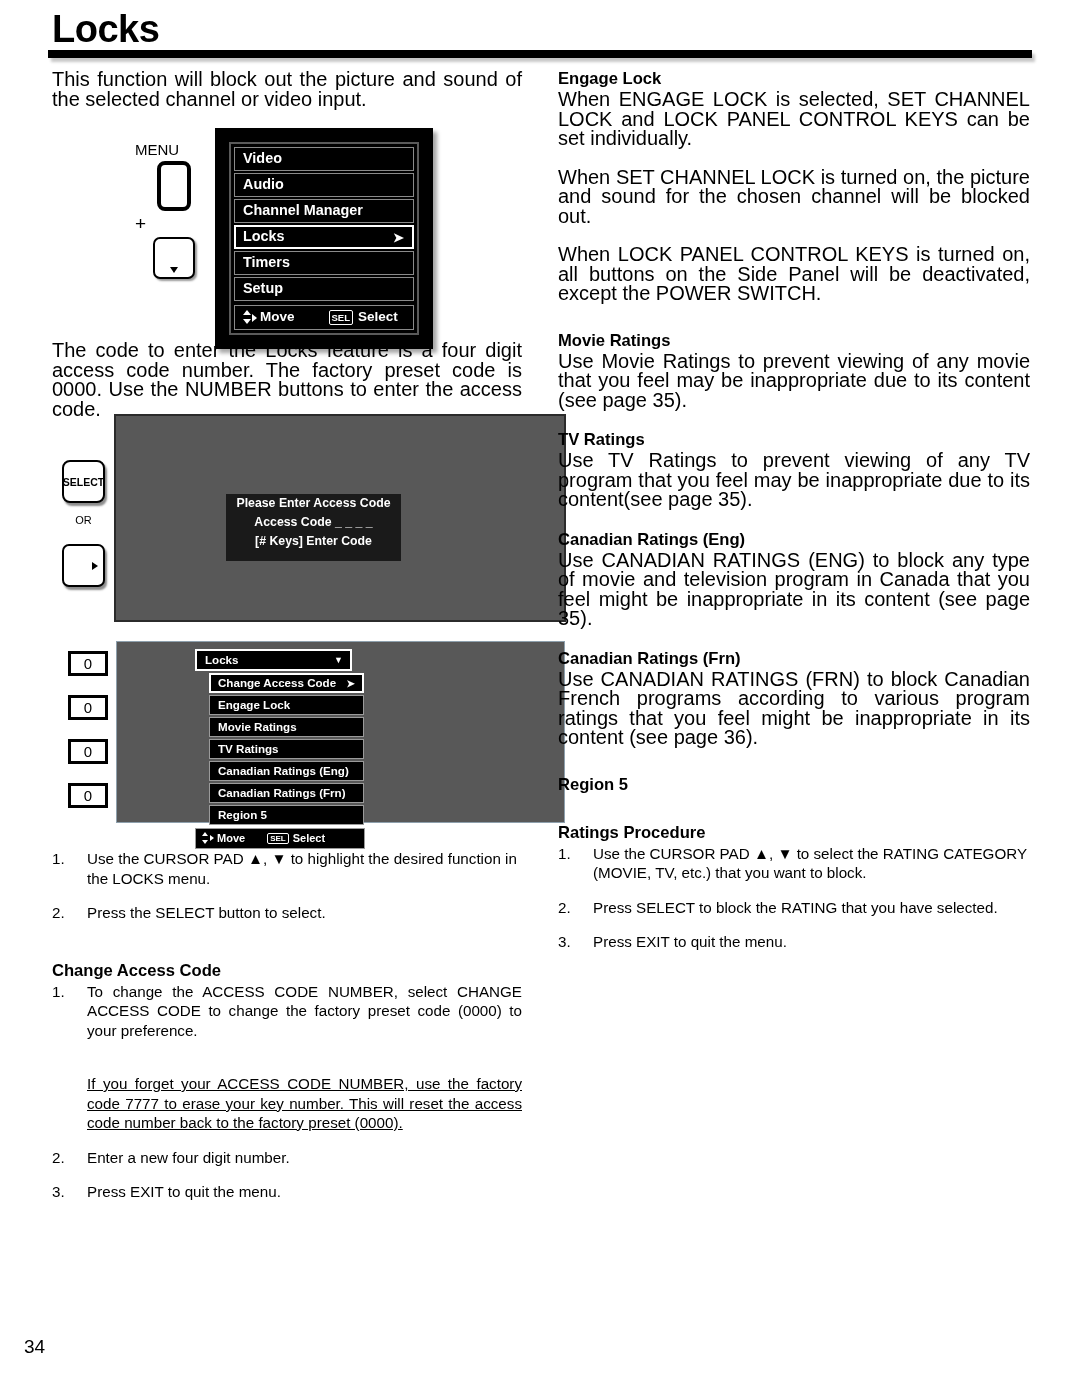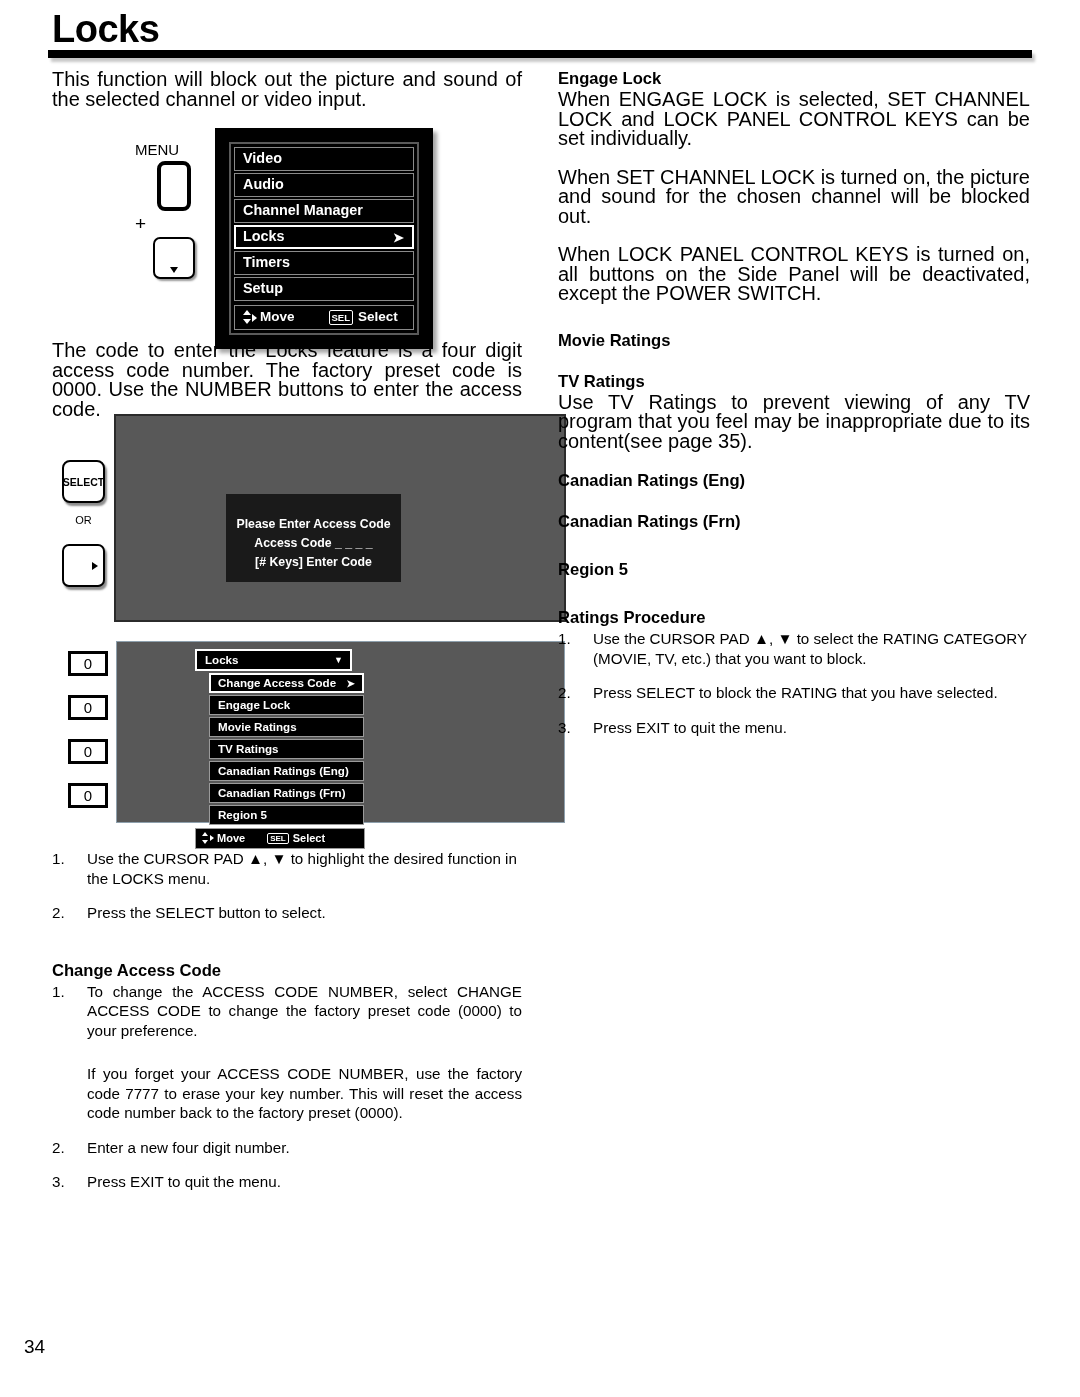--- a/index.html
+++ b/index.html
@@ -78,21 +78,21 @@
     width: 35px;
     flex: 0 0 35px;
     text-align: left;
   }
   .numitem .txt {
     flex: 1 1 auto;
     text-align: justify;
   }
   .numitem .txt.ragged { text-align: left; }
   .numitem .txt p { margin: 0; }
-  .numitem .txt p + p { margin-top: 24px; }
+  .numitem .txt p + p { margin-top: 34px; text-decoration: underline; }
 
   
   .menu-figure {
     position: absolute;
     left: 135px;
     top: 128px;
   }
   .remote-menu {
     position: absolute;
     left: 0px;
@@ -259,21 +259,21 @@
     box-sizing: border-box;
   }
   .code-dialog {
     position: absolute;
     left: 110px;
     top: 78px;
     width: 175px;
     background: #1a1a1a;
     color: #fff;
     text-align: center;
-    padding: 21px 6px 10px 6px;
+    padding: 0 6px 10px 6px;
     box-sizing: border-box;
   }
   .code-dialog .line {
     font-size: 12.3px;
     font-weight: bold;
     line-height: 19px;
     white-space: nowrap;
   }
   .btn-select {
     position: absolute;
@@ -605,30 +605,33 @@
 
   <h2 class="sec">Engage Lock</h2>
   <p class="body">When ENGAGE LOCK is selected, SET CHANNEL LOCK and LOCK PANEL CONTROL KEYS can be set individually.</p>
   <div class="gap-md"></div>
   <p class="body">When SET CHANNEL LOCK is turned on, the picture and sound for the chosen channel will be blocked out.</p>
   <div class="gap-md"></div>
   <p class="body">When LOCK PANEL CONTROL KEYS is turned on, all buttons on the Side Panel will be deactivated, except the POWER SWITCH.</p>
 
   <div class="gap-lg"></div>
   <h2 class="sec">Movie Ratings</h2>
+  <p class="body">Use Movie Ratings to prevent viewing of any movie that you feel may be inappropriate due to its content (see page 35).</p>
 
   <div class="gap-md"></div>
   <h2 class="sec">TV Ratings</h2>
   <p class="body">Use TV Ratings to prevent viewing of any TV program that you feel may be inappropriate due to its content(see page 35).</p>
 
   <div class="gap-md"></div>
   <h2 class="sec">Canadian Ratings (Eng)</h2>
+  <p class="body">Use CANADIAN RATINGS (ENG) to block any type of movie and television program in Canada that you feel might be inappropriate in its content (see page 35).</p>
 
   <div class="gap-md"></div>
   <h2 class="sec">Canadian Ratings (Frn)</h2>
+  <p class="body">Use CANADIAN RATINGS (FRN) to block Canadian French programs according to various program ratings that you feel might be inappropriate in its content (see page 36).</p>
 
   <div class="gap-lg"></div>
   <h2 class="sec">Region 5</h2>
 
   <div class="gap-lg"></div>
   <h2 class="sec">Ratings Procedure</h2>
   <div class="numlist">
     <div class="numitem">
       <span class="num">1.</span>
       <span class="txt ragged">Use the CURSOR PAD ▲, ▼ to select the RATING CATEGORY (MOVIE, TV, etc.) that you want to block.</span>

